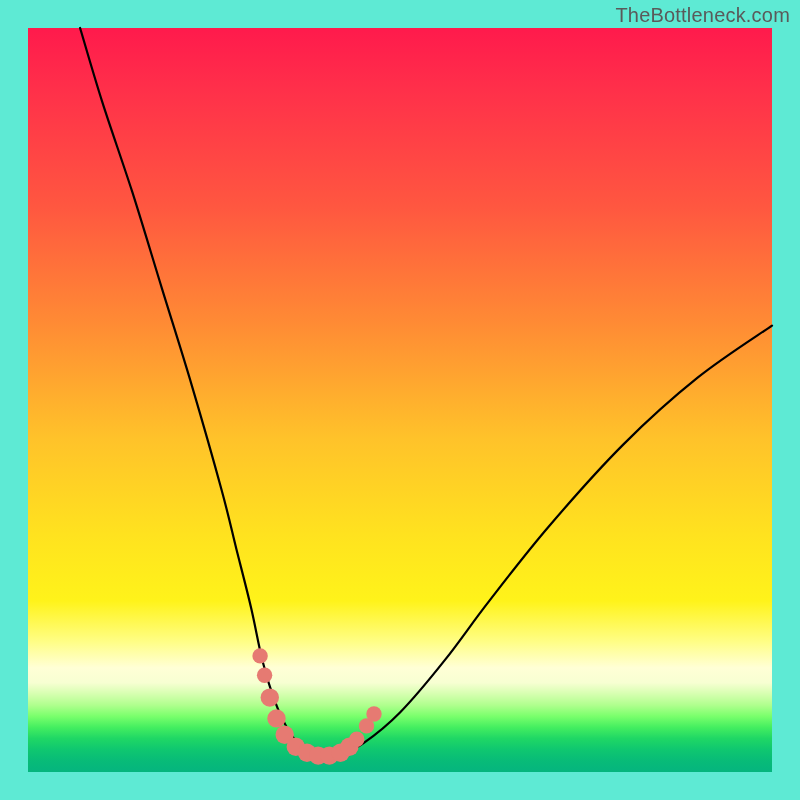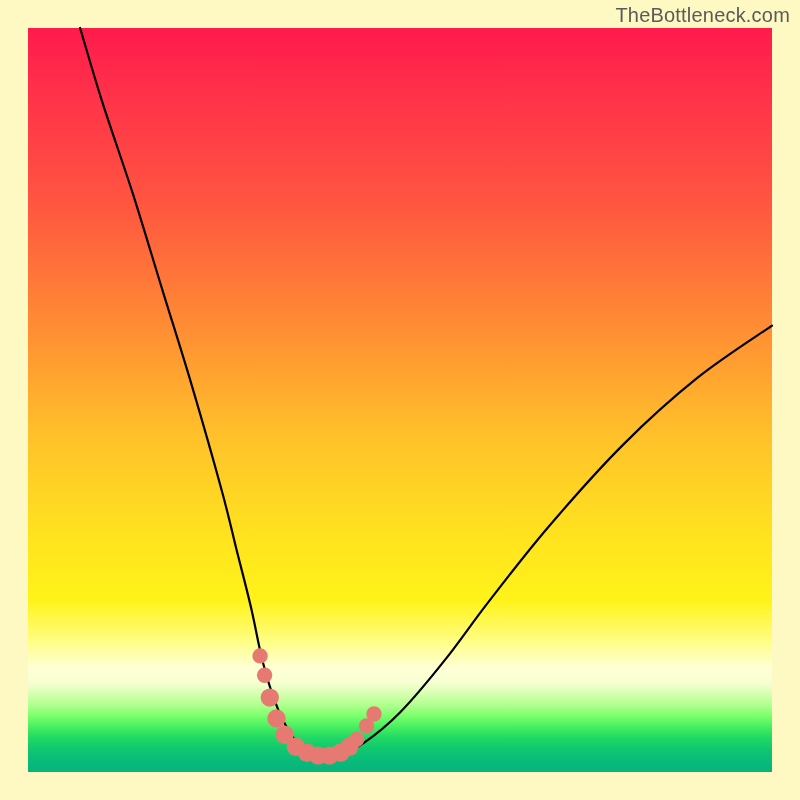--- a/index.html
+++ b/index.html
@@ -10,21 +10,21 @@
     background: #000;
     overflow: hidden;
     font-family: Arial, Helvetica, sans-serif;
   }
   .frame {
     position: absolute;
     left: 0;
     top: 0;
     width: 800px;
     height: 800px;
-    background: #fef9c3;
+    background: #5eead4;
   }
   .plot-area {
     position: absolute;
     left: 28px;
     top: 28px;
     width: 744px;
     height: 744px;
     
     background: linear-gradient(
       to bottom,

